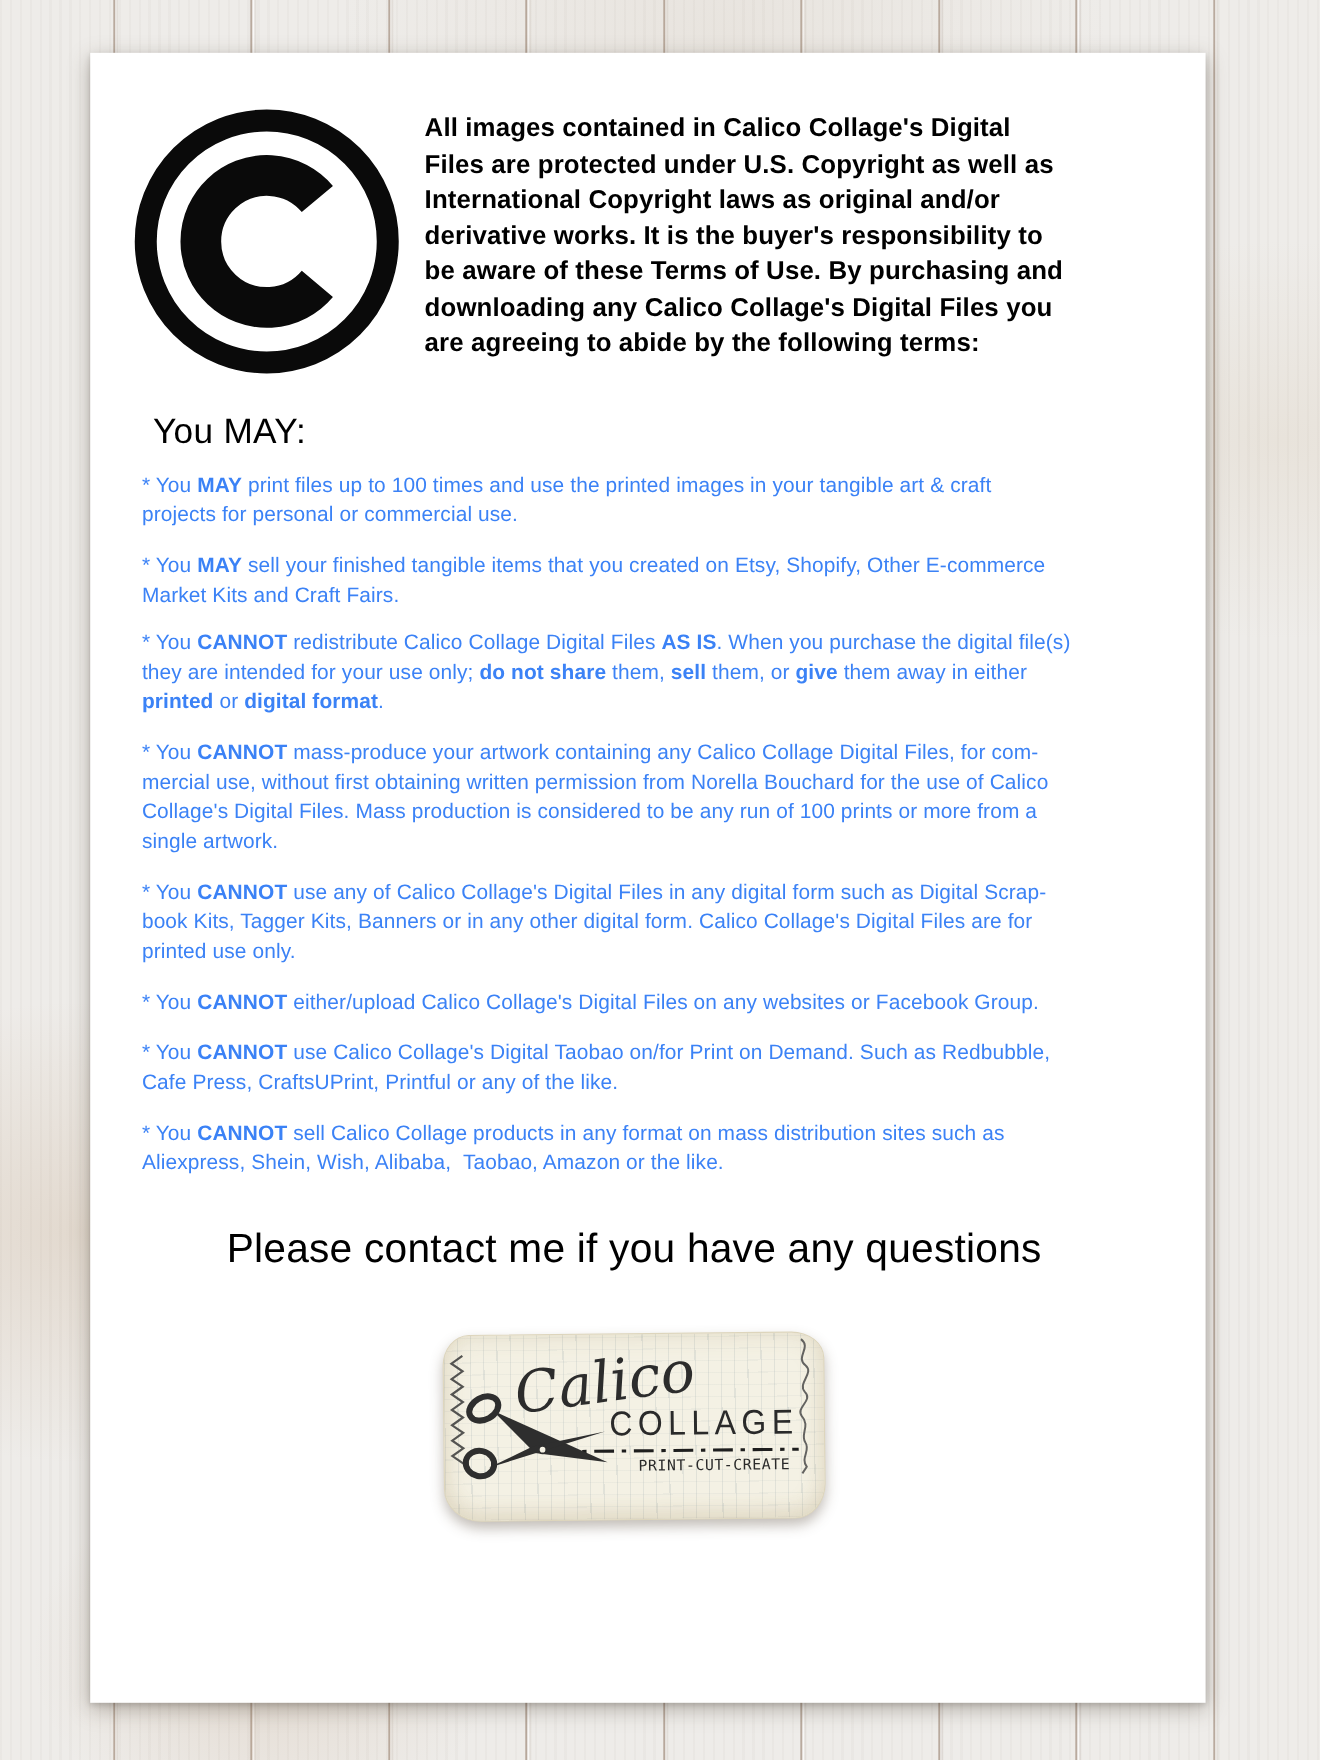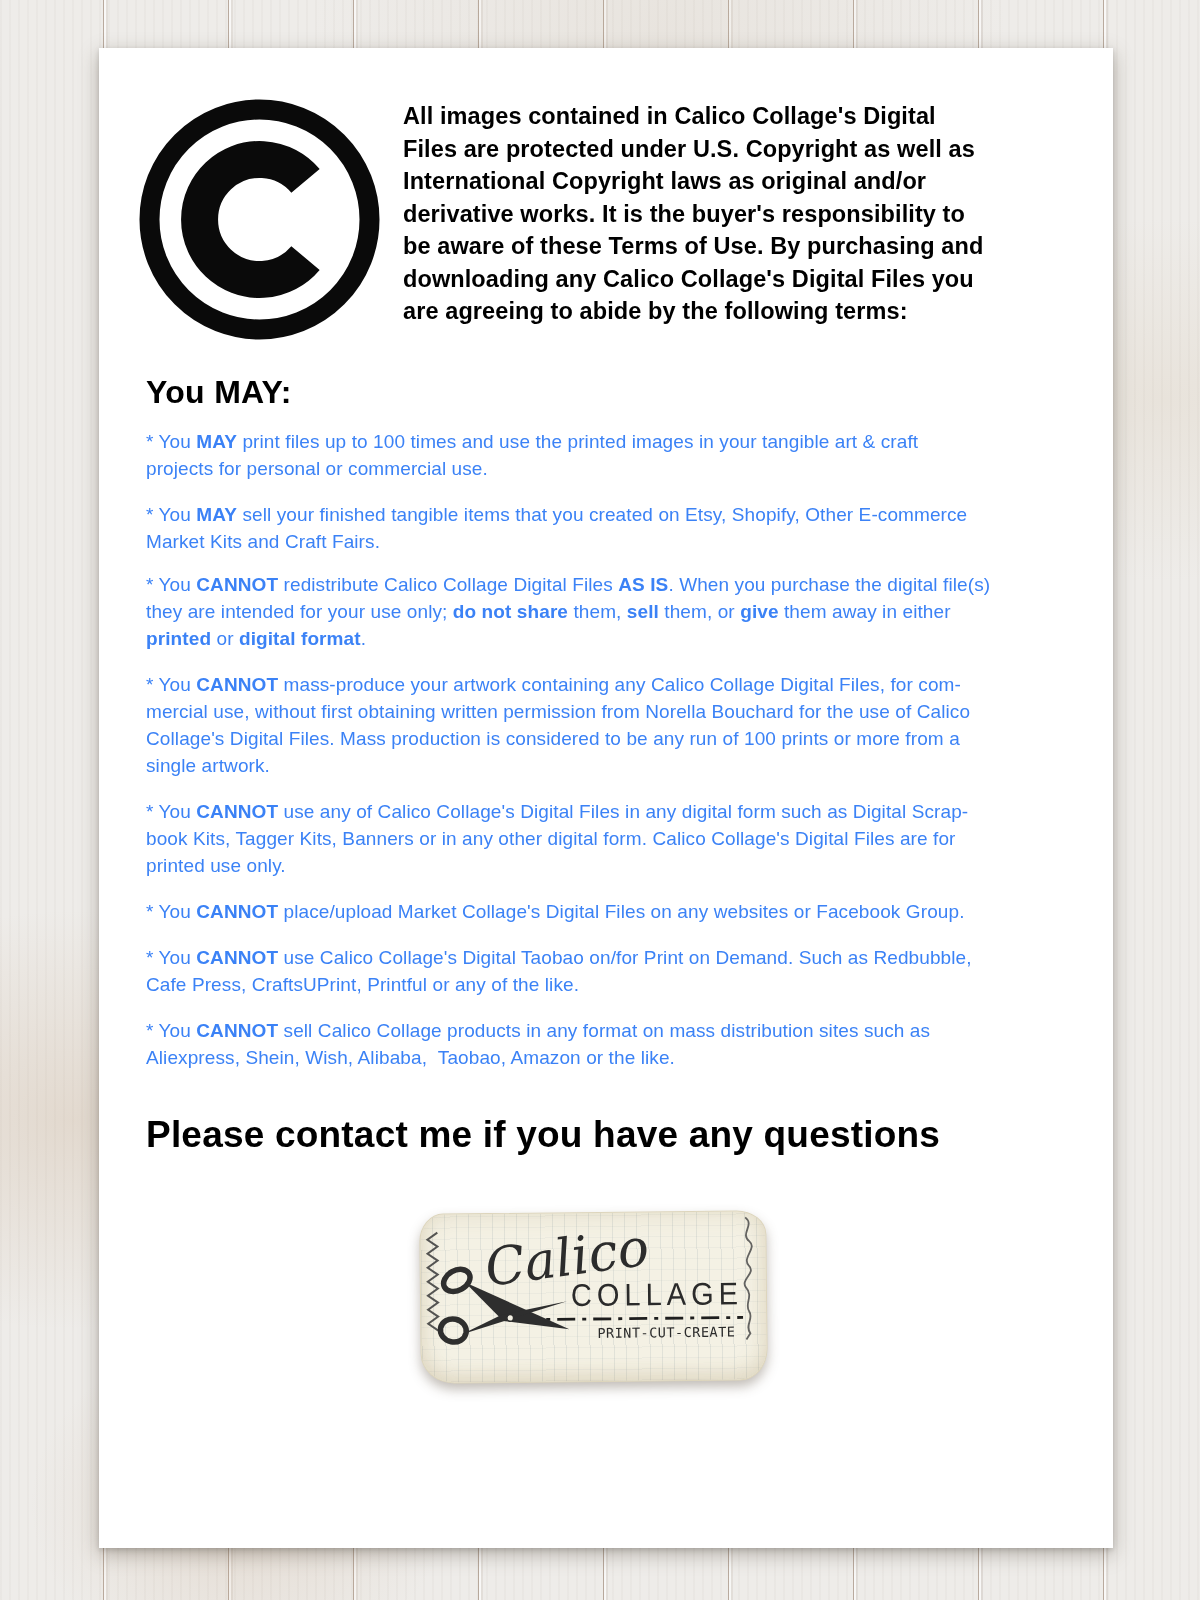--- a/index.html
+++ b/index.html
@@ -19,43 +19,43 @@
       repeating-linear-gradient(90deg,
         rgba(0,0,0,0) 0 120px,
         rgba(141,116,96,.55) 120px 121.5px,
         rgba(255,255,255,.65) 121.5px 123px,
         rgba(120,98,80,.10) 123px 125px),
       repeating-linear-gradient(90deg, rgba(160,150,140,.06) 0 2px, rgba(255,255,255,0) 2px 9px);
     background-position: 0 0, 0 0, 0 0, 0 0, -17px 0, 0 0;
   }
   
   .paper {
-    position:absolute; left:99px; top:48px; width:1014px; height:1500px;
+    position:absolute; left:82px; top:48px; width:1014px; height:1500px;
     background:#ffffff; box-sizing:border-box;
     padding:0 72px 0 47px;
     box-shadow: 0 6px 18px rgba(75,63,50,.35), 0 2px 5px rgba(0,0,0,.15);
   }
   .header { display:flex; padding-top:50px; margin-left:-8px; }
   .csym { width:243px; height:243px; flex:0 0 auto; }
   .intro {
     margin-left:22px; padding-top:2px;
     font-weight:bold; font-size:23.5px; line-height:32.5px;
     color:#000; white-space:nowrap; letter-spacing:.1px;
   }
-  h2 { font-size:32px; line-height:40px; margin:0; color:#000; letter-spacing:.3px; font-weight:bold; }
+  h2 { font-size:32px; line-height:40px; margin:10px; color:#000; letter-spacing:.3px; font-weight:normal; }
   .h-may { margin-top:31px; }
   .h-cannot { margin-top:35px; }
   .paras p {
     font-size:19px; line-height:27px; margin:19px 0 0;
     color:#3b82f6; white-space:nowrap; letter-spacing:.1px;
   }
   .paras p:first-child { margin-top:16px; }
   .paras b, .intro b { font-weight:bold; }
   .footer-note {
-    font-size:37px; line-height:44px;
+    text-align:center; font-size:37px; line-height:44px;
     margin-top:42px; letter-spacing:.2px;
   }
   
   .tag {
     position:relative; width:345px; height:168px; margin:55px auto 0;
     transform:rotate(-0.6deg);
     background-color:#f4f1e4;
     background-image:
       repeating-linear-gradient(90deg, rgba(125,145,155,.16) 0 1px, transparent 1px 12px),
       repeating-linear-gradient(0deg, rgba(125,145,155,.07) 0 1px, transparent 1px 11px);
@@ -107,21 +107,21 @@
         <p><span>* You </span><b>MAY</b><span> print files up to 100 times and use the printed images in your tangible art &amp; craft</span><br><span>projects for personal or commercial use.</span></p>
         <p><span>* You </span><b>MAY</b><span> sell your finished tangible items that you created on Etsy, Shopify, Other E-commerce</span><br><span>Market Kits and Craft Fairs.</span></p>
       </div>
   </section>
 
   <section>
     <div class="paras">
         <p><span>* You </span><b>CANNOT</b><span> redistribute Calico Collage Digital Files </span><b>AS IS</b><span>. When you purchase the digital file(s)</span><br><span>they are intended for your use only; </span><b>do not share</b><span> them, </span><b>sell</b><span> them, or </span><b>give</b><span> them away in either</span><br><b>printed</b><span> or </span><b>digital format</b><span>.</span></p>
         <p><span>* You </span><b>CANNOT</b><span> mass-produce your artwork containing any Calico Collage Digital Files, for com-</span><br><span>mercial use, without first obtaining written permission from Norella Bouchard for the use of Calico</span><br><span>Collage's Digital Files. Mass production is considered to be any run of 100 prints or more from a</span><br><span>single artwork.</span></p>
         <p><span>* You </span><b>CANNOT</b><span> use any of Calico Collage's Digital Files in any digital form such as Digital Scrap-</span><br><span>book Kits, Tagger Kits, Banners or in any other digital form. Calico Collage's Digital Files are for</span><br><span>printed use only.</span></p>
-        <p><span>* You </span><b>CANNOT</b><span> place/upload Market Collage's Digital Files on any websites or Facebook Group.</span></p>
+        <p><span>* You </span><b>CANNOT</b><span> either/upload Calico Collage's Digital Files on any websites or Facebook Group.</span></p>
         <p><span>* You </span><b>CANNOT</b><span> use Calico Collage's Digital Taobao on/for Print on Demand. Such as Redbubble,</span><br><span>Cafe Press, CraftsUPrint, Printful or any of the like.</span></p>
         <p><span>* You </span><b>CANNOT</b><span> sell Calico Collage products in any format on mass distribution sites such as</span><br><span>Aliexpress, Shein, Wish, Alibaba, &nbsp;Taobao, Amazon or the like.</span></p>
       </div>
   </section>
 
   <h2 class="footer-note">Please contact me if you have any questions</h2>
 
   <div class="tag">
     <svg class="stitch-left" width="18" height="104" viewBox="0 0 18 104" aria-hidden="true">
       <path d="M14,2 L4,9 L14,16 L4,23 L14,30 L4,37 L14,44 L4,51 L14,58 L4,65 L14,72 L4,79 L14,86 L4,93 L14,100" fill="none" stroke="#3a3a3a" stroke-width="2" opacity="0.85"></path>

